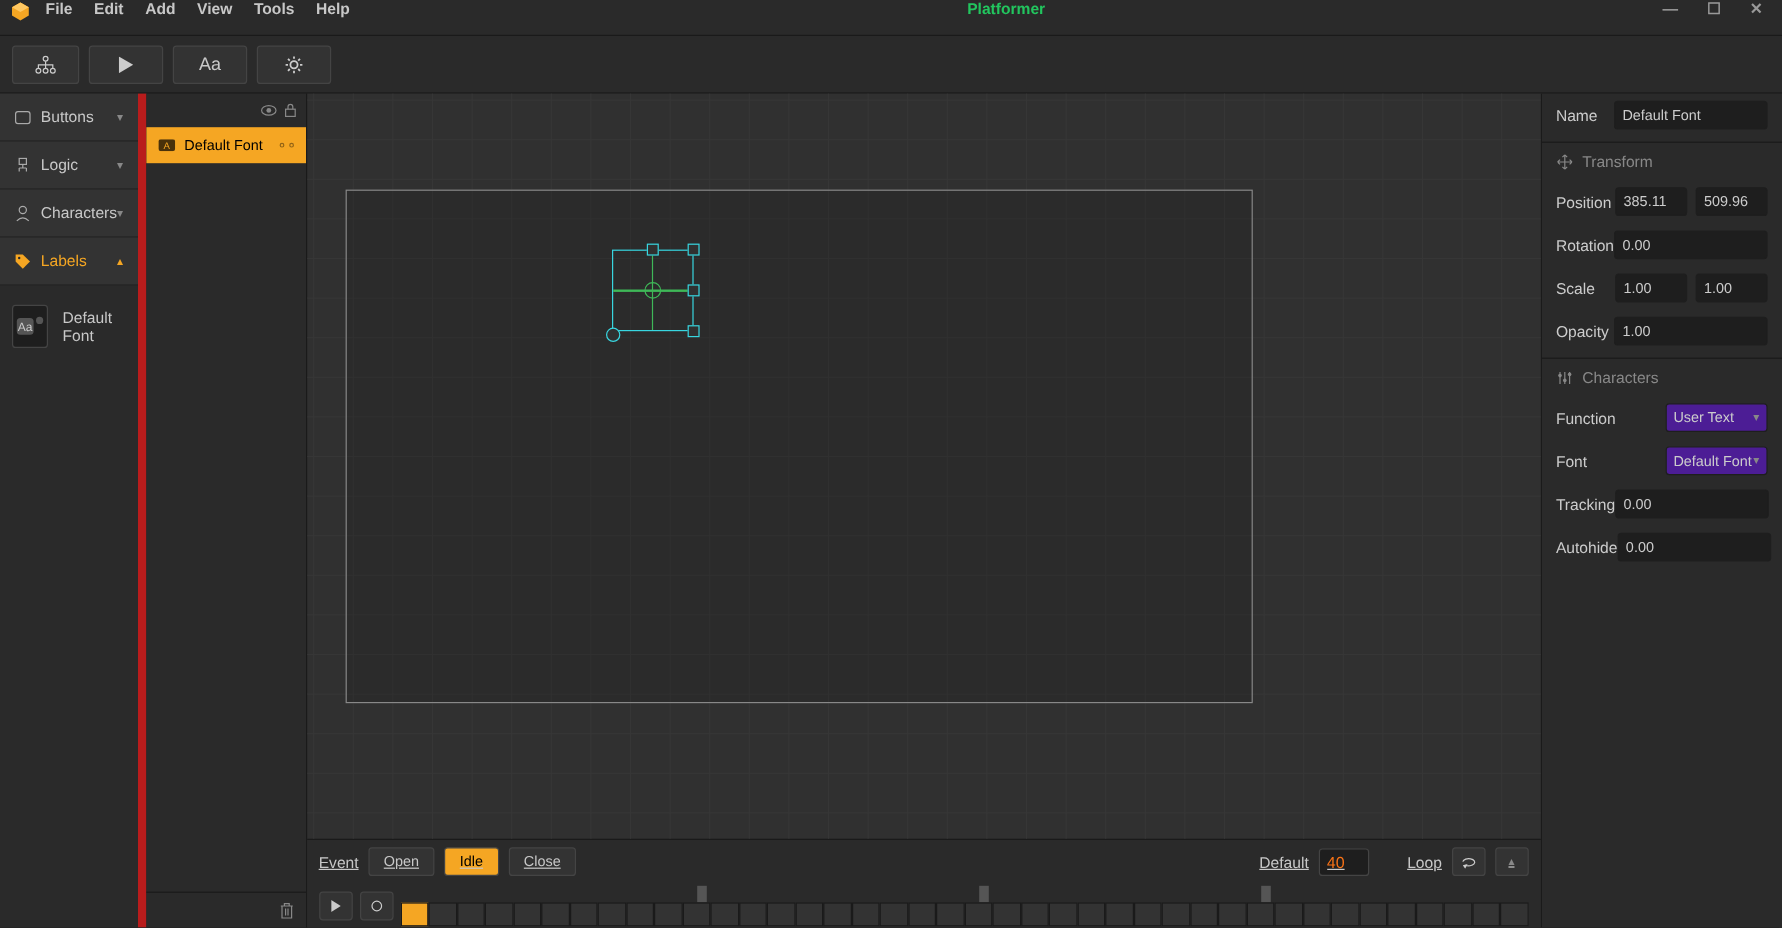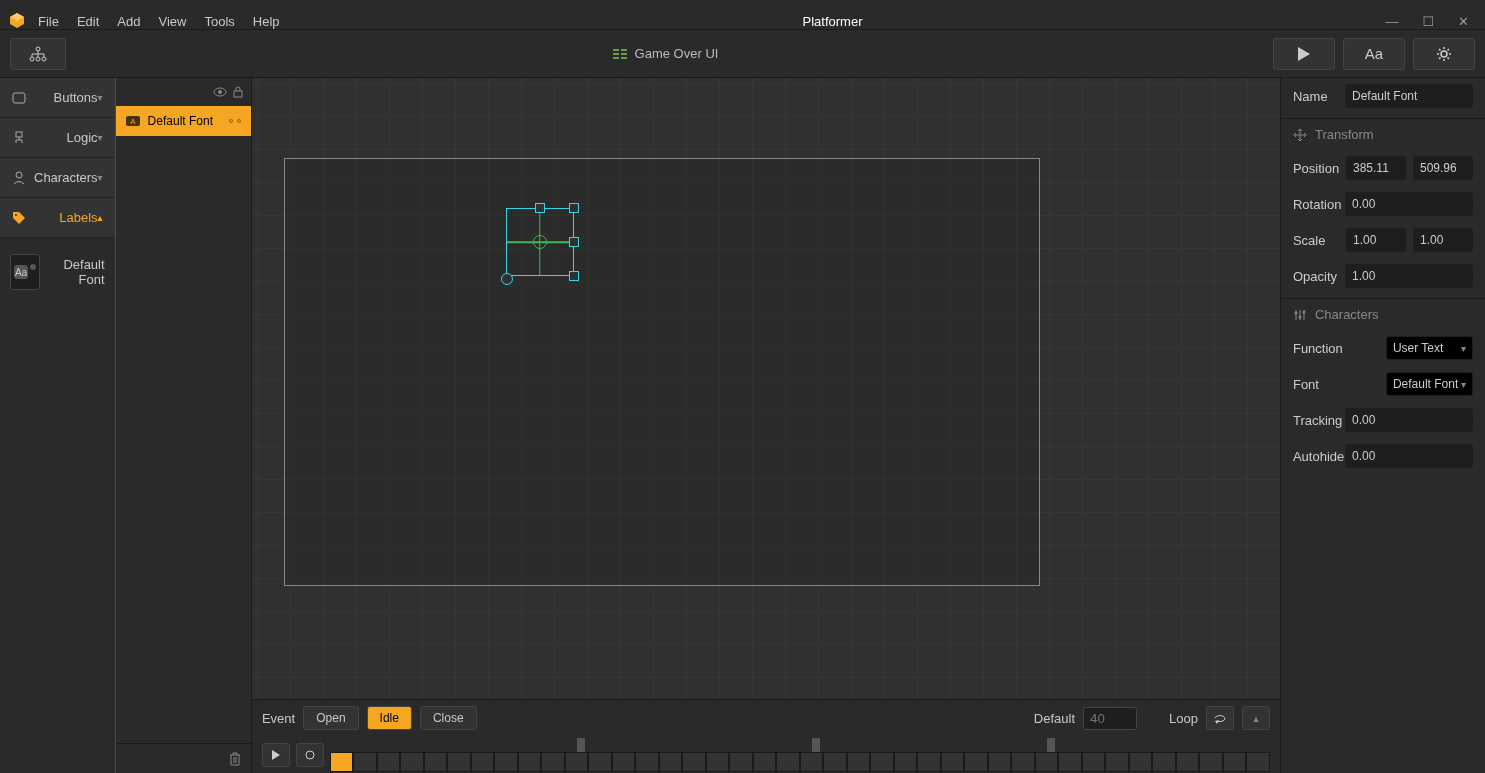--- a/index.html
+++ b/index.html
@@ -1,37 +1,37 @@
 <!DOCTYPE html>
 <html><head>
 <meta charset="utf-8">
 <style>
 * { box-sizing: border-box; margin: 0; padding: 0; font-family: "Segoe UI", Arial, sans-serif; }
 body { background: #1e1e1e; color: #c8c8c8; width: 1485px; height: 773px; overflow: hidden; font-size: 13px; }
 
 
-.titlebar { height: 30px; background: #2a2a2a; display: flex; align-items: flex-end; padding: 0 8px; border-bottom: 1px solid #1a1a1a; }
+.titlebar { height: 30px; background: #2a2a2a; display: flex; align-items: flex-start; padding: 0 8px; border-bottom: 1px solid #1a1a1a; font-weight: bold; }
 .app-icon { width: 18px; height: 18px; margin-right: 12px; }
 .menu { display: flex; gap: 18px; }
 .menu-item { color: #c8c8c8; cursor: pointer; }
-.title-center { flex: 1; text-align: center; color: #ffffff; }
+.title-center { flex: 1; text-align: center; color: #22c55e; }
 .win-controls { display: flex; gap: 24px; margin-right: 8px; }
 .win-btn { color: #999; cursor: pointer; }
 
 
 .toolbar { height: 48px; background: #2a2a2a; display: flex; align-items: center; padding: 0 10px; border-bottom: 1px solid #1a1a1a; }
 .tool-btn-left { width: 56px; height: 32px; background: #333; border: 1px solid #444; border-radius: 3px; display: flex; align-items: center; justify-content: center; }
 .scene-label { flex: 1; text-align: center; display: flex; align-items: center; justify-content: center; gap: 8px; color: #bbb; }
 .tool-btn-right { width: 62px; height: 32px; background: #333; border: 1px solid #444; border-radius: 3px; display: flex; align-items: center; justify-content: center; margin-left: 8px; }
 
 
 .main { display: flex; height: calc(773px - 78px); }
 
 
-.sidebar-left { width: 158px; background: #2a2a2a; border-right: 1px solid #b91c1c; text-align: right; }
+.sidebar-left { width: 158px; background: #2a2a2a; border-right: 7px solid #b91c1c; }
 .accordion-item { height: 40px; background: #333; border-bottom: 1px solid #222; display: flex; align-items: center; padding: 0 12px; cursor: pointer; }
 .accordion-item.active { color: #f5a623; }
 .accordion-item .acc-label { flex: 1; margin-left: 8px; }
 .accordion-content { padding: 16px 10px; }
 .asset-thumb { display: flex; align-items: center; gap: 12px; }
 .asset-thumb-box { width: 40px; height: 36px; background: #1e1e1e; border: 1px solid #444; border-radius: 3px; display: flex; align-items: center; justify-content: center; }
 
 
 .outline { width: 200px; background: #2a2a2a; border-right: 1px solid #1a1a1a; display: flex; flex-direction: column; }
 .outline-header { height: 28px; display: flex; align-items: center; justify-content: flex-end; padding: 0 8px; gap: 6px; color: #888; }
@@ -53,43 +53,43 @@
 .selection-box { position: absolute; border: 1.5px solid #38d6e0; }
 .sel-handle { position: absolute; width: 10px; height: 10px; border: 1.5px solid #38d6e0; background: #303030; }
 .pivot-lines { position: absolute; inset: 0; }
 .pivot-lines::before, .pivot-lines::after { content:''; position:absolute; background:#3fb858; }
 .pivot-lines::before { left:0; right:0; top:50%; height:1.5px; transform:translateY(-50%); }
 .pivot-lines::after { top:0; bottom:0; left:50%; width:1.5px; transform:translateX(-50%); }
 .pivot-circle { position:absolute; width:14px; height:14px; border:1.5px solid #3fb858; border-radius:50%; left:50%; top:50%; transform:translate(-50%,-50%); }
 .anchor-circle { position:absolute; width:12px; height:12px; border:1.5px solid #38d6e0; border-radius:50%; left:-6px; bottom:-10px; background:#303030; }
 
 
-.timeline { height: 74px; background: #2a2a2a; border-top: 1px solid #1a1a1a; padding: 6px 10px; }
+.timeline { height: 74px; background: #2a2a2a; border-top: 1px solid #1a1a1a; padding: 6px 10px; text-decoration: underline; }
 .timeline-top { display: flex; align-items: center; gap: 8px; margin-bottom: 8px; }
 .tl-btn { padding: 4px 12px; background: #333; border-radius: 3px; font-size: 12px; border: 1px solid #444; }
 .tl-btn.active { background: #f5a623; color: #000; }
 .tl-spacer { flex: 1; }
-.tl-input { width: 54px; background: #1e1e1e; border: 1px solid #444; color: #737373; padding: 3px 6px; border-radius: 3px; }
+.tl-input { width: 42px; background: #1e1e1e; border: 1px solid #444; color: #f97316; padding: 3px 6px; border-radius: 3px; }
 .tl-small-btn { width: 28px; height: 24px; background: #333; border: 1px solid #444; border-radius: 3px; display:flex; align-items:center; justify-content:center; }
 .timeline-track { display: flex; align-items: center; gap: 6px; }
 .frames-track { flex: 1; overflow:hidden;  }
 .frames-row { display: flex; height: 20px; position: relative; }
 .frame-cell { width: 23.5px; height: 20px; border: 1px solid #1a1a1a; background: #333; margin-right: 0px; flex:none; }
 .frame-cell.first { background: #f5a623; }
 
 
 .inspector { width: 300px; background: #2a2a2a; padding: 0; overflow-y: auto; }
 .insp-row { display: flex; align-items: center; padding: 6px 12px; min-height: 30px; }
 .insp-label { color: #ccc; width: 145px; }
 .insp-input { background: #1e1e1e; border: 1px solid #1e1e1e; color: #ccc; padding: 4px 6px; border-radius: 3px; width: 128px; font-size: 12px; }
 .insp-input.half { width: 60px; }
 .insp-input.half + .insp-input.half { margin-left: 7px; }
 .insp-section { display: flex; align-items: center; padding: 8px 12px; border-top: 1px solid #1a1a1a; margin-top: 4px; color: #888; gap: 8px; }
 .insp-section:first-of-type { margin-top: 10px; }
-.insp-select { background: #000000; border: 1px solid #1e1e1e; color: #ccc; padding: 4px 6px; border-radius: 3px; width: 128px; font-size: 12px; display:flex; justify-content:space-between; align-items:center; }
+.insp-select { background: #4c1d95; border: 1px solid #1e1e1e; color: #ccc; padding: 4px 6px; border-radius: 3px; width: 128px; font-size: 12px; display:flex; justify-content:space-between; align-items:center; }
 .insp-check { width: 18px; height: 18px; background: #1e1e1e; border: 1px solid #1e1e1e; border-radius: 3px; }
 
 .chev { font-size: 10px; color: #888; }
 svg { display: block; }
 </style>
 </head>
 <body>
 
 <div class="titlebar">
   <span class="app-icon">
@@ -116,33 +116,20 @@
 
 <div class="toolbar">
   <div class="tool-btn-left">
     <svg width="20" height="16">
         <circle cx="10" cy="3" r="2" fill="none" stroke="#ccc"></circle>
         <circle cx="4" cy="13" r="2" fill="none" stroke="#ccc"></circle>
         <circle cx="10" cy="13" r="2" fill="none" stroke="#ccc"></circle>
         <circle cx="16" cy="13" r="2" fill="none" stroke="#ccc"></circle>
         <path d="M10 5 v3 M10 8 h-6 v3 M10 8 v3 M10 8 h6 v3" fill="none" stroke="#ccc"></path>
       </svg>
-  </div>
-  <div class="scene-label">
-    <span style="color:#6a9a4a;">
-      <svg width="14" height="12">
-          <rect x="0" y="1" width="6" height="2" fill="#6a9a4a"></rect>
-          <rect x="0" y="5" width="6" height="2" fill="#6a9a4a"></rect>
-          <rect x="0" y="9" width="6" height="2" fill="#6a9a4a"></rect>
-          <rect x="8" y="1" width="6" height="2" fill="#6a9a4a"></rect>
-          <rect x="8" y="5" width="6" height="2" fill="#6a9a4a"></rect>
-          <rect x="8" y="9" width="6" height="2" fill="#6a9a4a"></rect>
-        </svg>
-    </span>
-    <span>Game Over UI</span>
   </div>
   <div class="tool-btn-right">
     <svg width="12" height="14">
         <polygon points="0,0 12,7 0,14" fill="#ccc"></polygon>
       </svg>
   </div>
   <div class="tool-btn-right" style="font-size:15px;">Aa</div>
   <div class="tool-btn-right">
     <svg width="16" height="16">
         <circle cx="8" cy="8" r="3" fill="none" stroke="#ccc" stroke-width="1.5"></circle>

